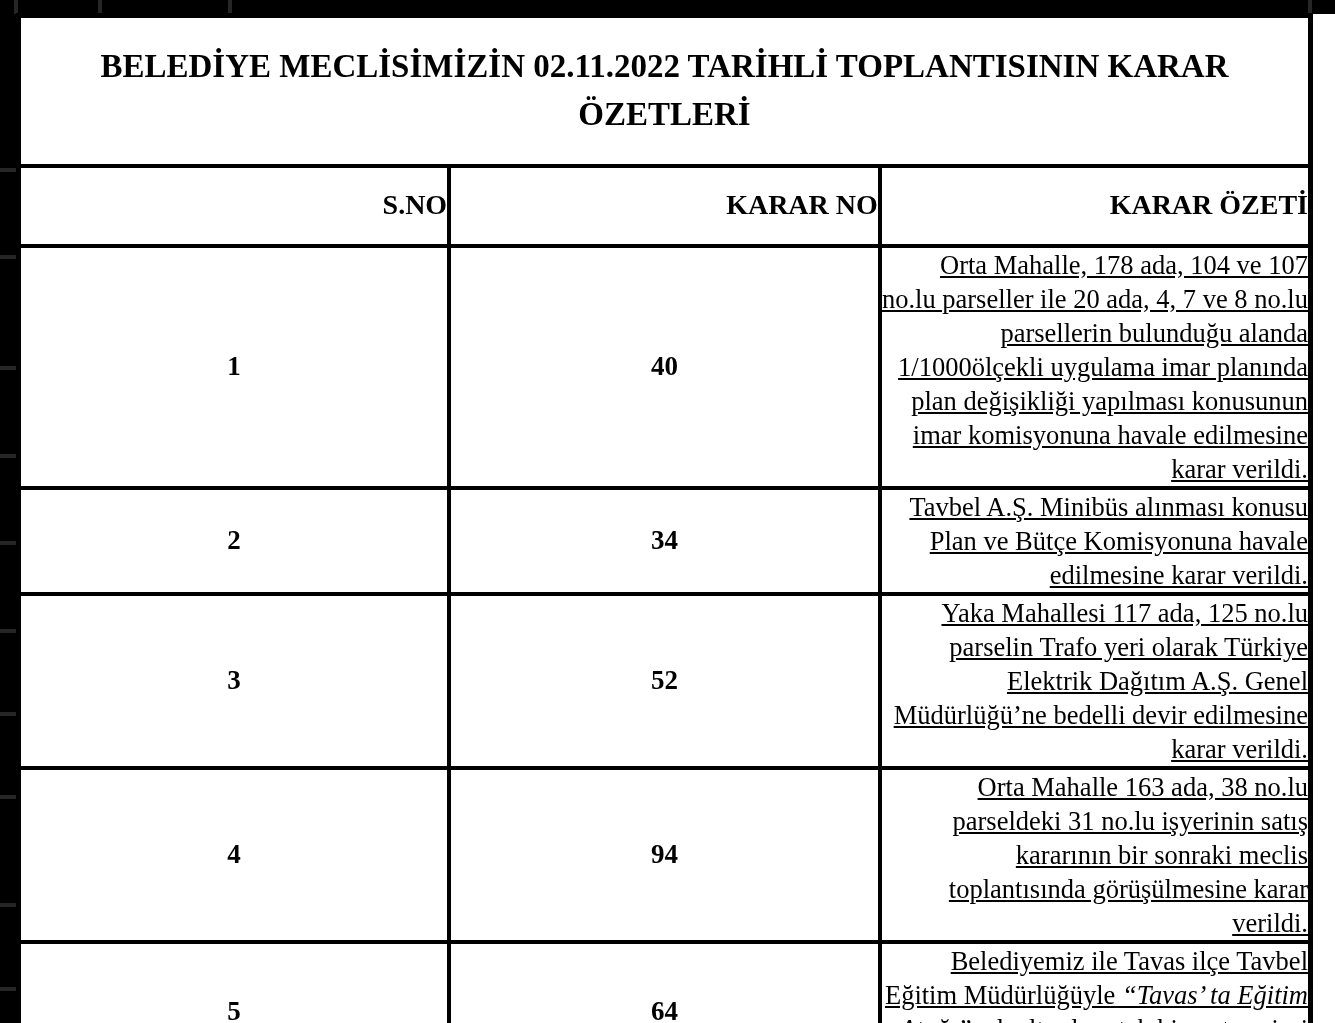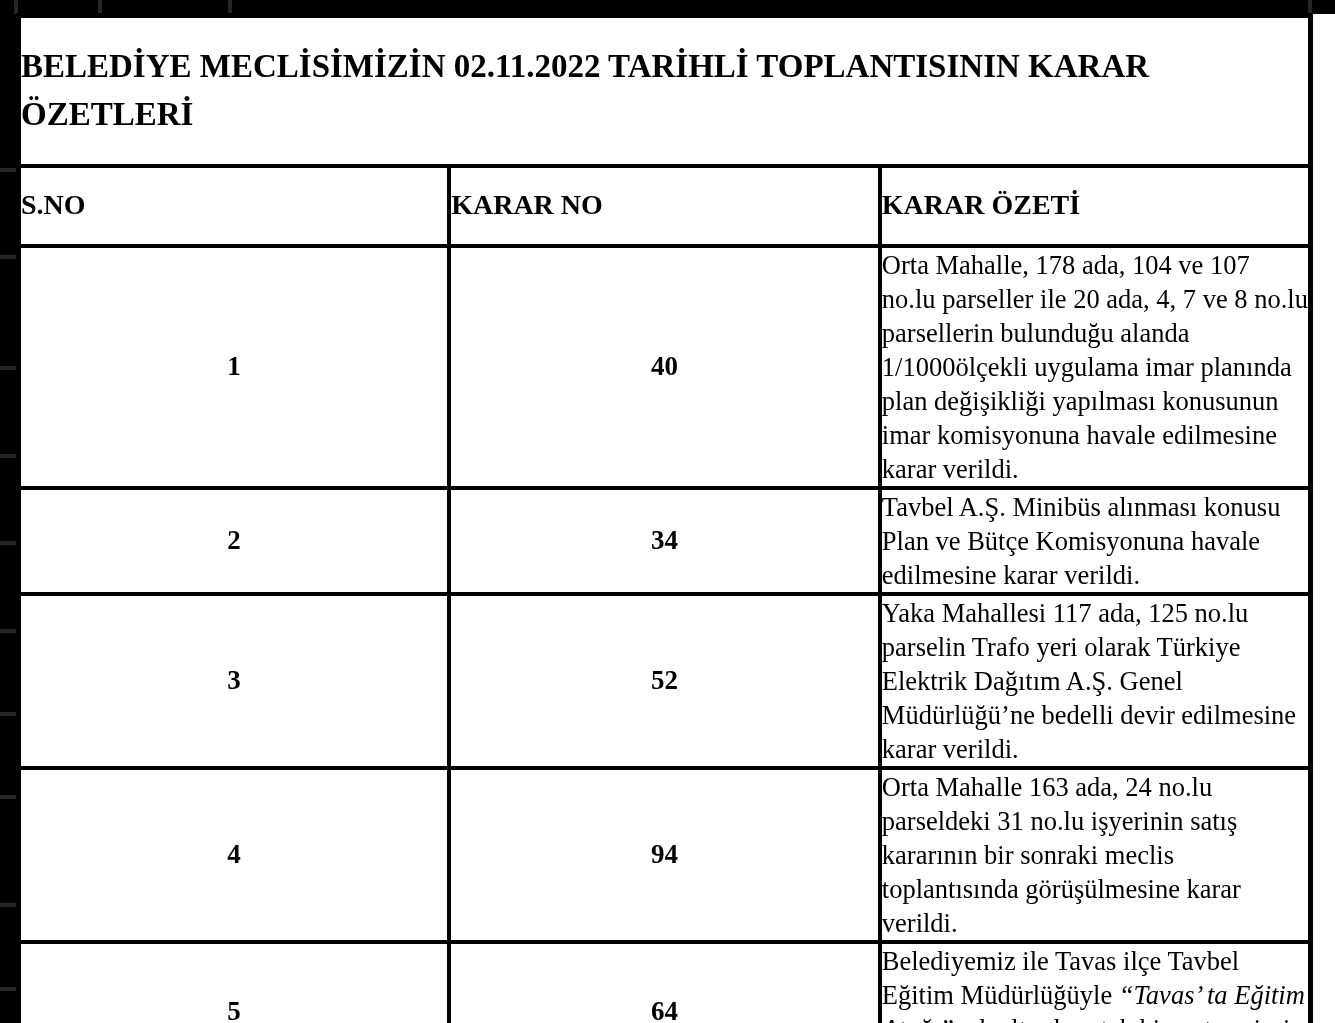--- a/index.html
+++ b/index.html
@@ -40,44 +40,46 @@
     border: 5px solid #000000;
   }
   table.decisions td, table.decisions th {
     border: 4px solid #000000;
     vertical-align: middle;
     overflow: hidden;
     padding: 0;
   }
   .title-cell {
     height: 150px;
+    text-align: center;
     font-weight: bold;
     font-size: 33px;
     line-height: 1.45;
     padding: 0 34px;
     font-family: Liberation Serif, serif;
   }
   th.col-head {
     font-weight: bold;
     font-size: 28px;
-    text-align: left;
+    text-align: right;
     line-height: 1.15;
     height: 80px;
     padding: 0 4px;
   }
   td.num {
     font-weight: bold;
     font-size: 27px;
     text-align: center;
   }
   td.ozet {
     font-size: 26.5px;
     line-height: 34px;
-    text-align: left;
+    text-align: right;
     padding: 4px 14px 4px 11px;
+    text-decoration: underline;
   }
   td.ozet em { font-style: italic; }
 </style>
 </head>
 <body>
 
 <div class="top-strip">
     <div class="sep" style="left: 14px;"></div>
     <div class="sep" style="left: 98px;"></div>
     <div class="sep" style="left: 228px;"></div>
@@ -117,21 +119,21 @@
         <td class="ozet"><span>Tavbel A.Ş. Minibüs alınması konusu Plan ve Bütçe Komisyonuna havale edilmesine karar verildi.</span></td>
       </tr>
       <tr style="height: 83px;">
         <td class="num">3</td>
         <td class="num">52</td>
         <td class="ozet"><span>Yaka Mahallesi 117 ada, 125 no.lu parselin Trafo yeri olarak Türkiye Elektrik Dağıtım A.Ş. Genel Müdürlüğü’ne bedelli devir edilmesine karar verildi.</span></td>
       </tr>
       <tr style="height: 84px;">
         <td class="num">4</td>
         <td class="num">94</td>
-        <td class="ozet"><span>Orta Mahalle 163 ada, 24 no.lu parseldeki 31 no.lu işyerinin satış kararının bir sonraki meclis toplantısında görüşülmesine karar verildi.</span></td>
+        <td class="ozet"><span>Orta Mahalle 163 ada, 38 no.lu parseldeki 31 no.lu işyerinin satış kararının bir sonraki meclis toplantısında görüşülmesine karar verildi.</span></td>
       </tr>
       <tr style="height: 79px;">
         <td class="num">5</td>
         <td class="num">64</td>
         <td class="ozet"><span>Belediyemiz ile Tavas ilçe Tavbel Eğitim Müdürlüğüyle </span><em>“Tavas’ ta Eğitim Atağı”</em><span> adı altında ortak hizmet projesi yapılmasına karar verildi.</span></td>
       </tr>
     </tbody>
 </table>
 
 </body></html>

